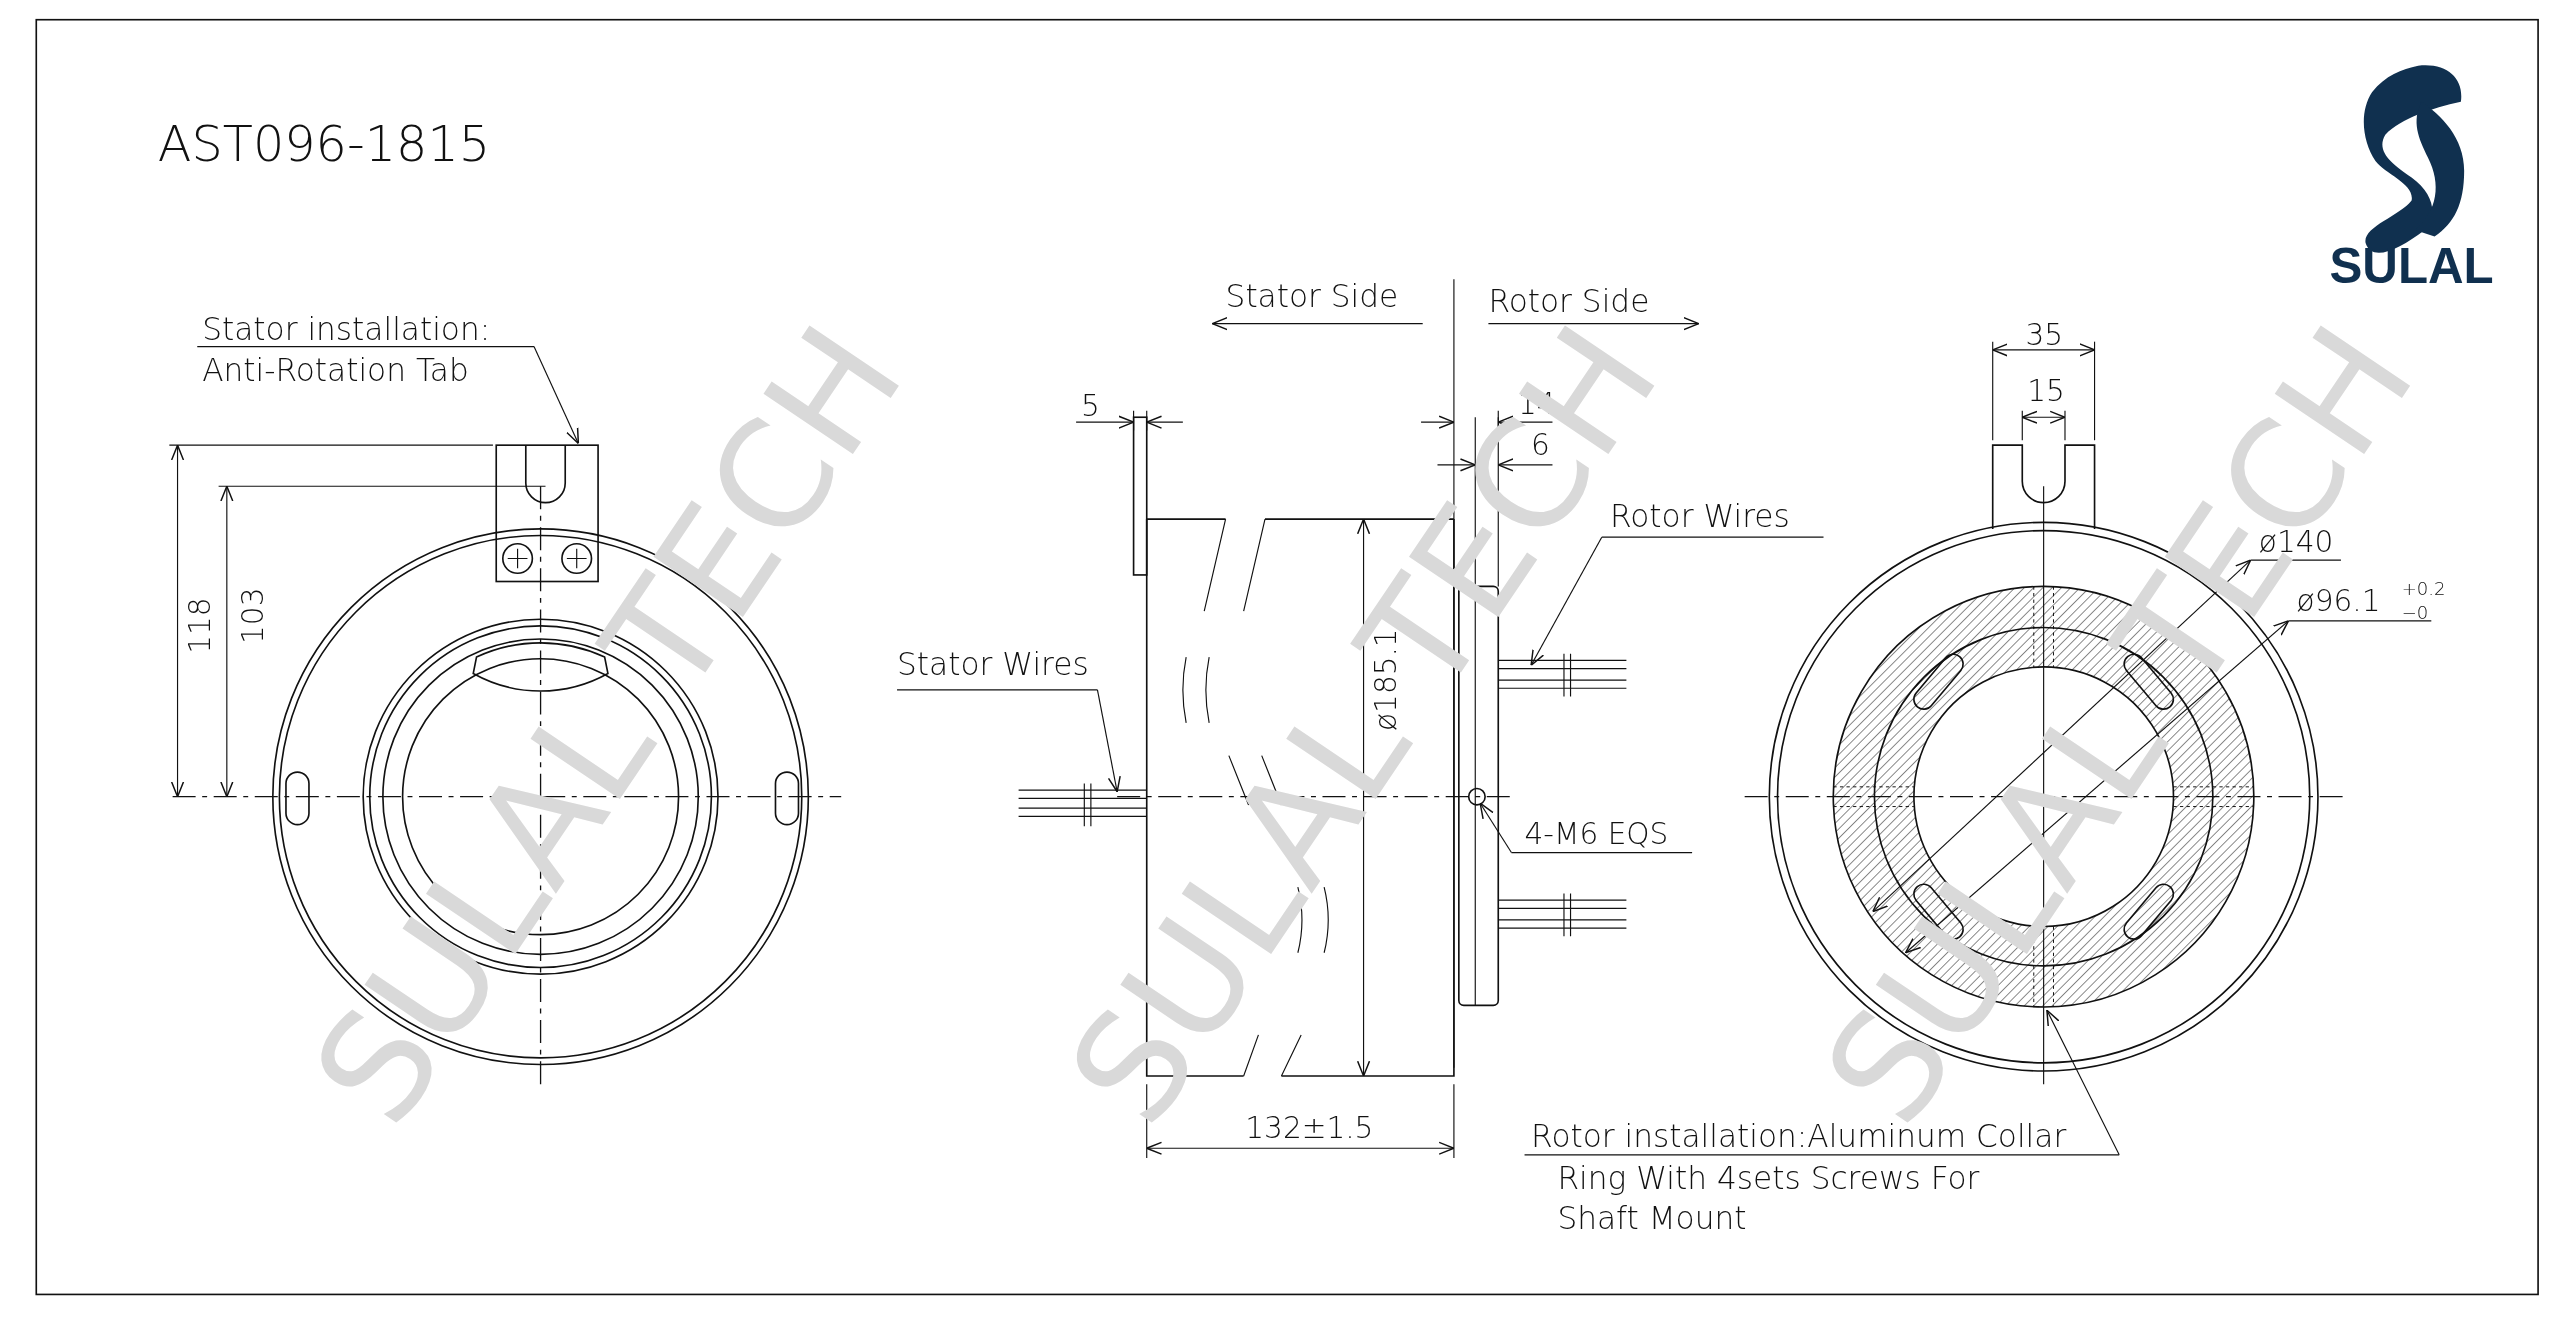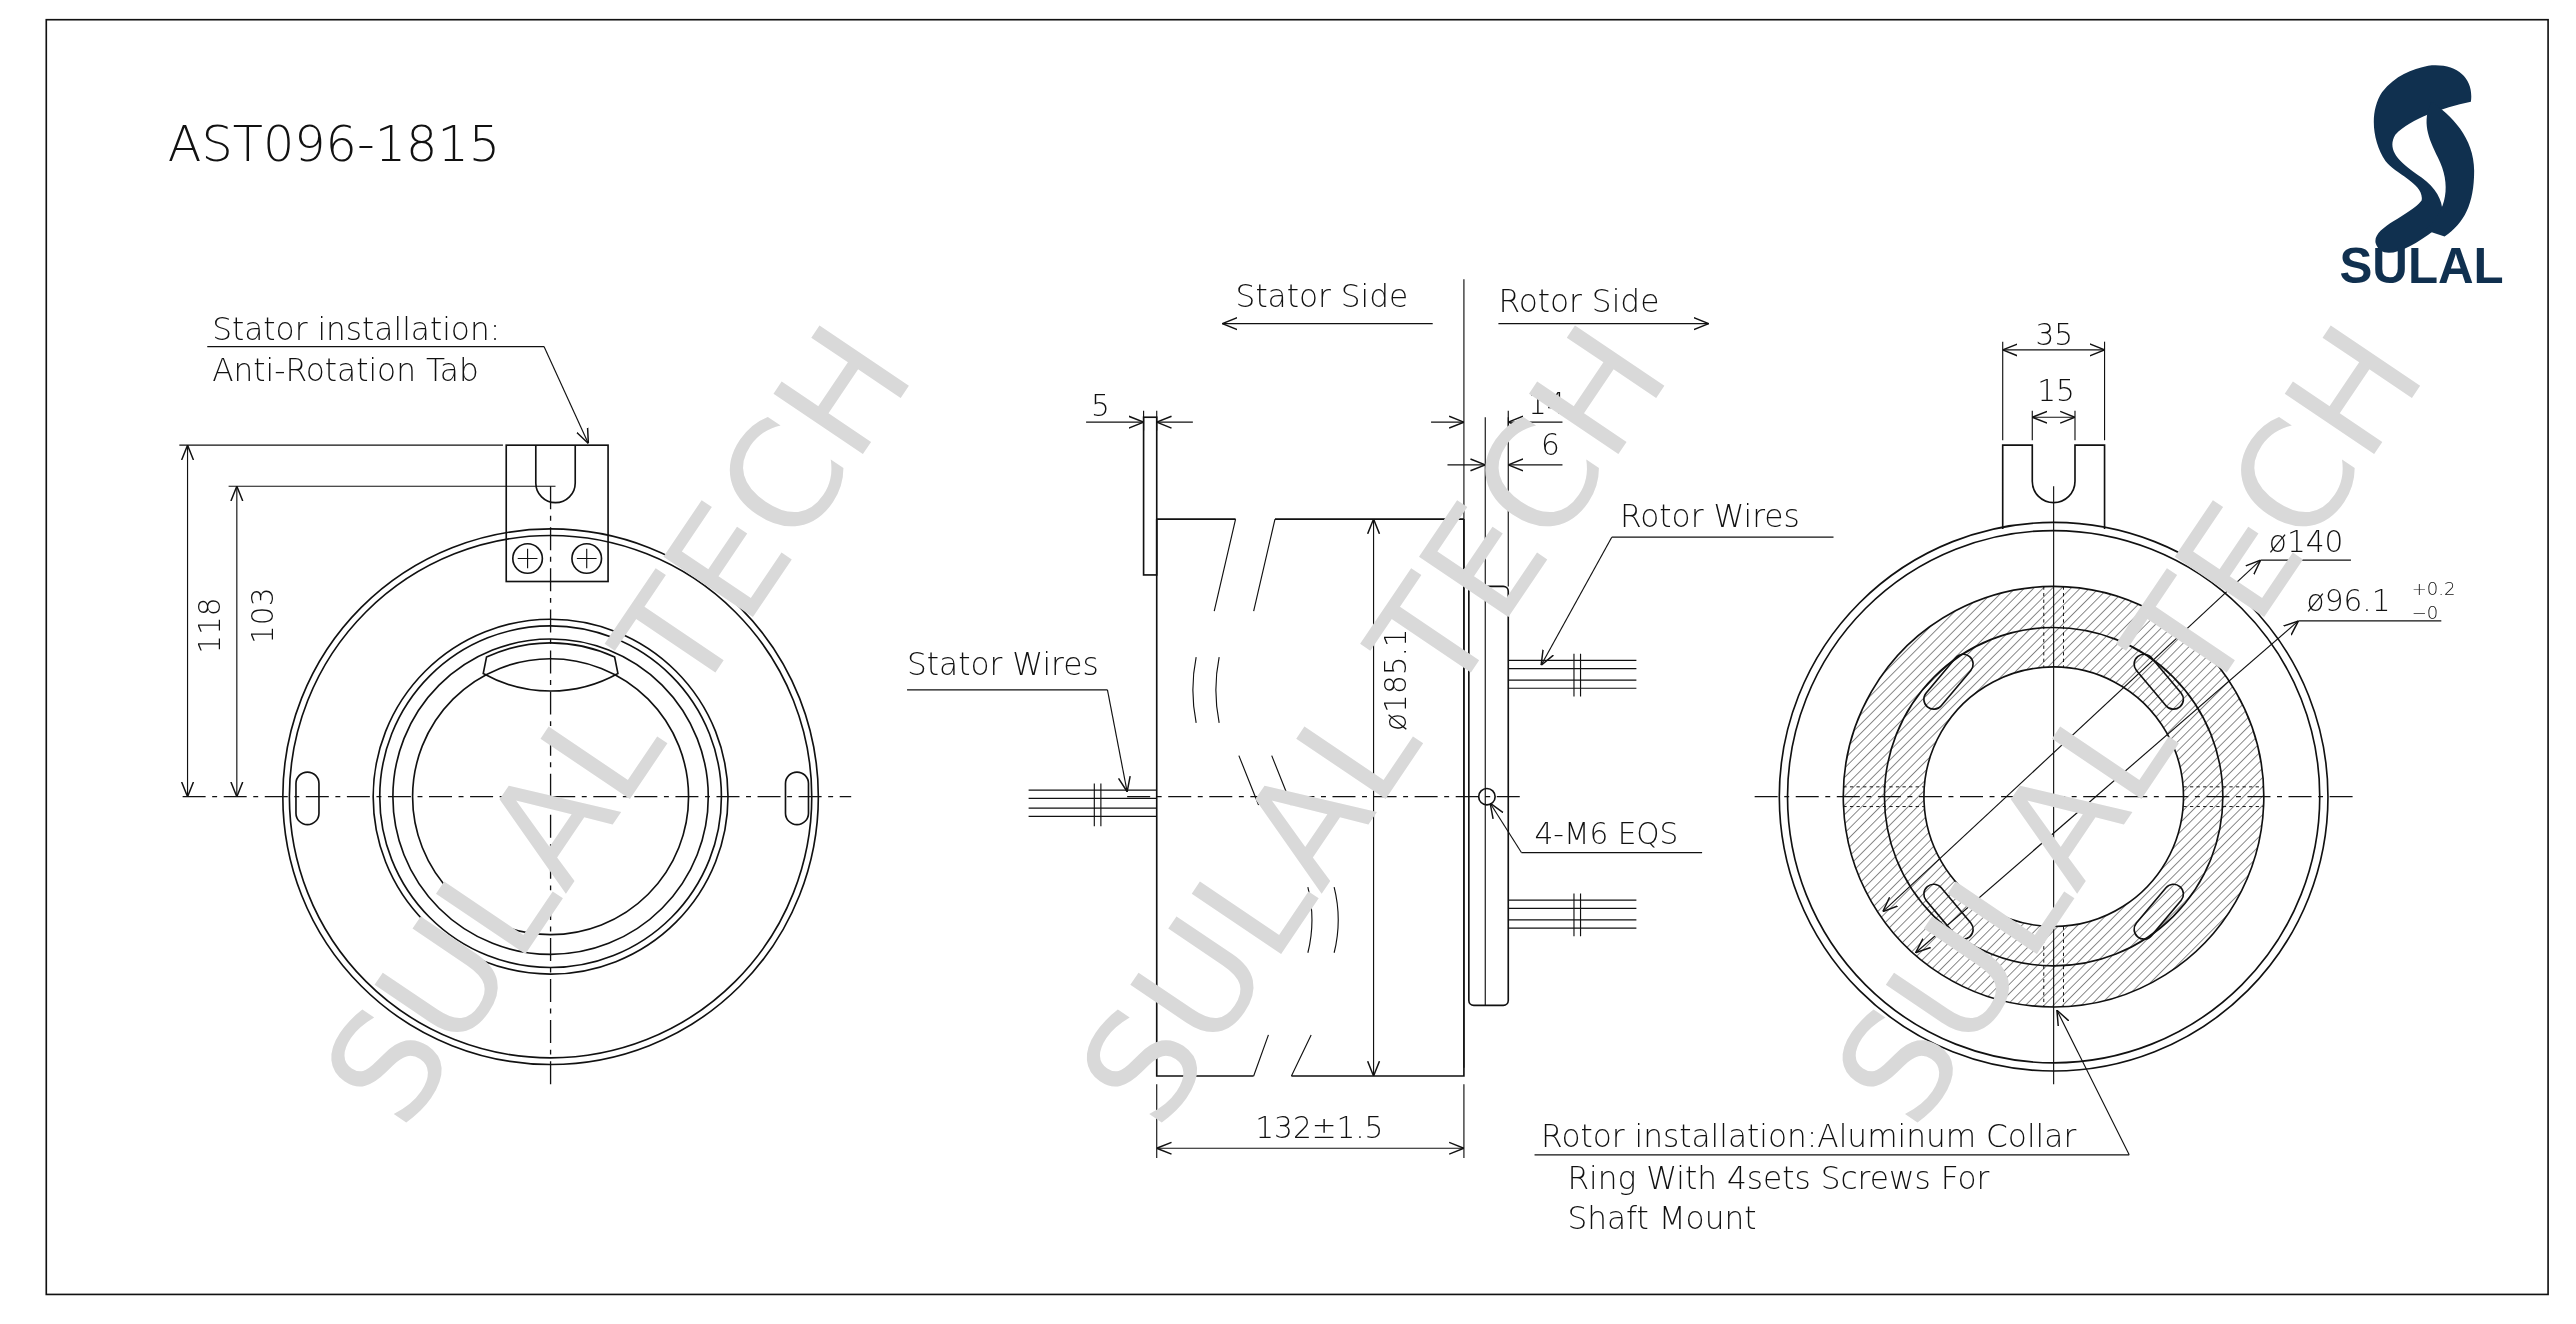--- a/index.html
+++ b/index.html
@@ -1,17 +1,17 @@
 <!DOCTYPE html>
 <html style="font-size:11.7px"><head>
 <meta charset="utf-8">
 <style>
   html, body { margin:0; padding:0; background:#ffffff; }
   body { width:2576px; height:1324px; overflow:hidden; }
-  #sheet { position:absolute; left:10px; top:0; width:2340px; height:1324px; }
+  #sheet { position:absolute; left:0; top:0; width:2340px; height:1324px; }
   svg text { font-family: "DejaVu Sans", sans-serif; font-weight: 200; fill:#111; }
   .ln { stroke:#111; stroke-width:1; fill:none; }
   .thin { stroke:#111; stroke-width:0.7; fill:none; }
   .center { stroke:#111; stroke-width:0.8; fill:none; stroke-dasharray:14 4 3 4; }
   .hidden { stroke:#111; stroke-width:0.6; fill:none; stroke-dasharray:2 2; }
   .wm { font-family:"DejaVu Sans", sans-serif; font-size:90px; fill:#d9d9d9; font-weight:400; }
   .logo-text { font-family:"Liberation Sans", sans-serif; font-weight:700; fill:#10304f; }
 </style>
 </head>
 <body>

